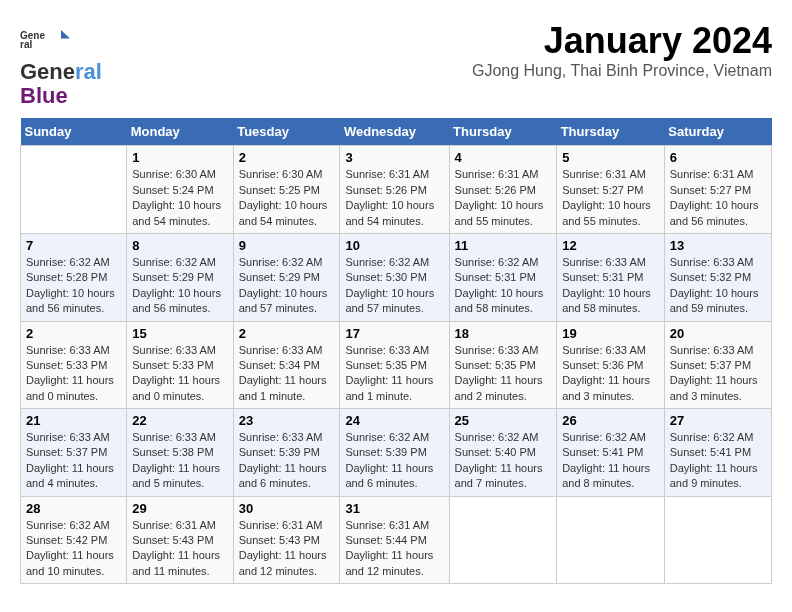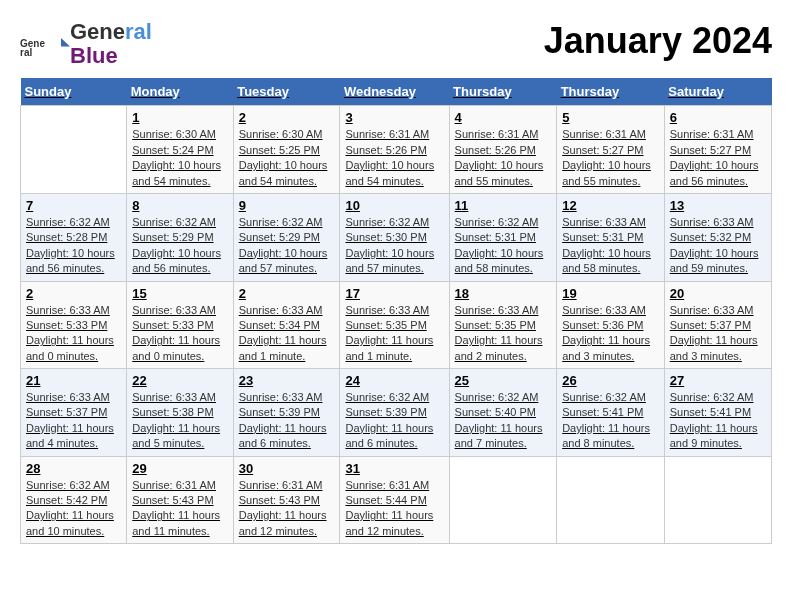--- a/index.html
+++ b/index.html
@@ -30,21 +30,20 @@
     }
     .title-block h2 {
       font-size: 16px;
       font-weight: normal;
       color: #555;
     }
     table {
       width: 100%;
       border-collapse: collapse;
       font-size: 11px;
-      text-decoration: underline;
     }
     thead tr th {
       background-color: #3a6cb5;
       color: #fff;
       padding: 6px 4px;
       text-align: left;
       font-size: 13px;
       font-weight: bold;
     }
     tbody tr td {
@@ -91,20 +90,21 @@
     </div>
     <div>
       <div style="font-size:22px;font-weight:bold;color:#333;line-height:1.1;">
         Gene<span style="color:#4a90d9;">ral</span>
       </div>
       <div style="font-size:22px;font-weight:bold;color:#701a75;line-height:1.1;">Blue</div>
     </div>
   </div>
   <div class="title-block">
     <h1>January 2024</h1>
+    <h2>GJong Hung, Thai Binh Province, Vietnam</h2>
   </div>
 </div>
 
 <table>
   <thead>
     <tr>
     <th>Sunday</th>
         <th>Monday</th>
         <th>Tuesday</th>
         <th>Wednesday</th>
@@ -343,14 +343,14 @@
         </td>
         <td class="empty-cell"></td>
         <td class="empty-cell"></td>
         <td class="empty-cell"></td>
       </tr>
     </tbody>
 </table>
 
 <style>
   
-  .logo { display: flex; align-items: flex-end; }
+  .logo { display: flex; align-items: flex-start; flex-direction: column; }
 </style>
 
 </body></html>

